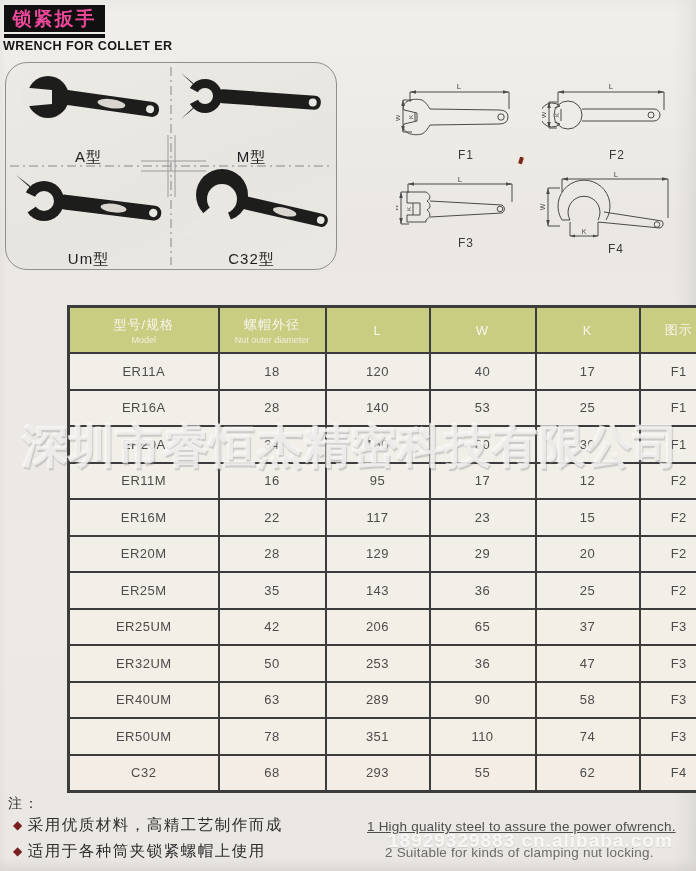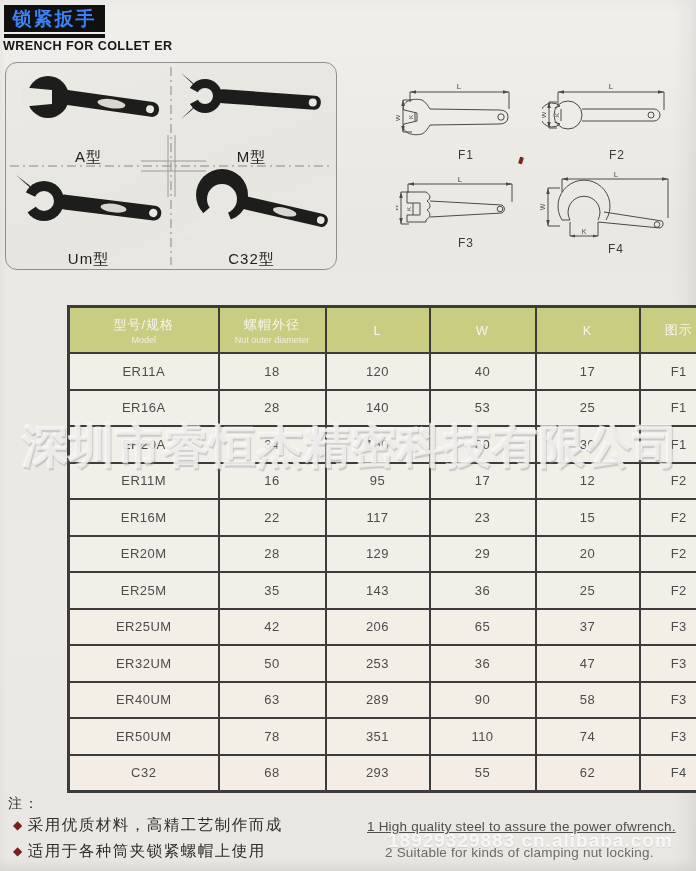--- a/index.html
+++ b/index.html
@@ -13,36 +13,36 @@
     margin:0 auto;
     background:linear-gradient(180deg,#f1efeb 0%,#ebe8e3 25%,#edeae5 70%,#eae7e2 100%);
     box-shadow:inset -10px 0 18px rgba(0,0,0,0.05), inset 0 -6px 10px rgba(0,0,0,0.04);
     overflow:hidden;
   }
   .abs{position:absolute;}
 
   
   .title-box{
     left:4px;top:5px;width:101px;height:27px;
-    background:#101010;color:#3b82f6;
+    background:#101010;color:#ec4899;
     display:flex;align-items:center;justify-content:center;
     font-size:19px;font-weight:bold;letter-spacing:2px;
   }
   .title-bar{left:4px;top:34px;width:101px;height:4px;background:#101010;}
   .subtitle{
     left:3px;top:38px;
     font-size:13px;font-weight:bold;color:#161616;letter-spacing:0.4px;
     transform:scaleX(0.97);transform-origin:left;
   }
 
   
   .photo-panel{
     left:5px;top:62px;width:330px;height:206px;
     background:linear-gradient(160deg,#eceae5 0%,#e7e5e0 60%,#eae8e3 100%);
-    border:1.5px solid #8f8f8d;border-radius:12px;
+    border:1.5px solid #8f8f8d;border-radius:22px;
   }
   .photo-label{
     position:absolute;width:165px;text-align:center;
     font-size:15px;color:#1e1e1e;letter-spacing:1px;
   }
   .pl-a{left:0;top:85px;}
   .pl-m{left:163px;top:85px;}
   .pl-um{left:0;top:187px;}
   .pl-c32{left:163px;top:187px;}
 

